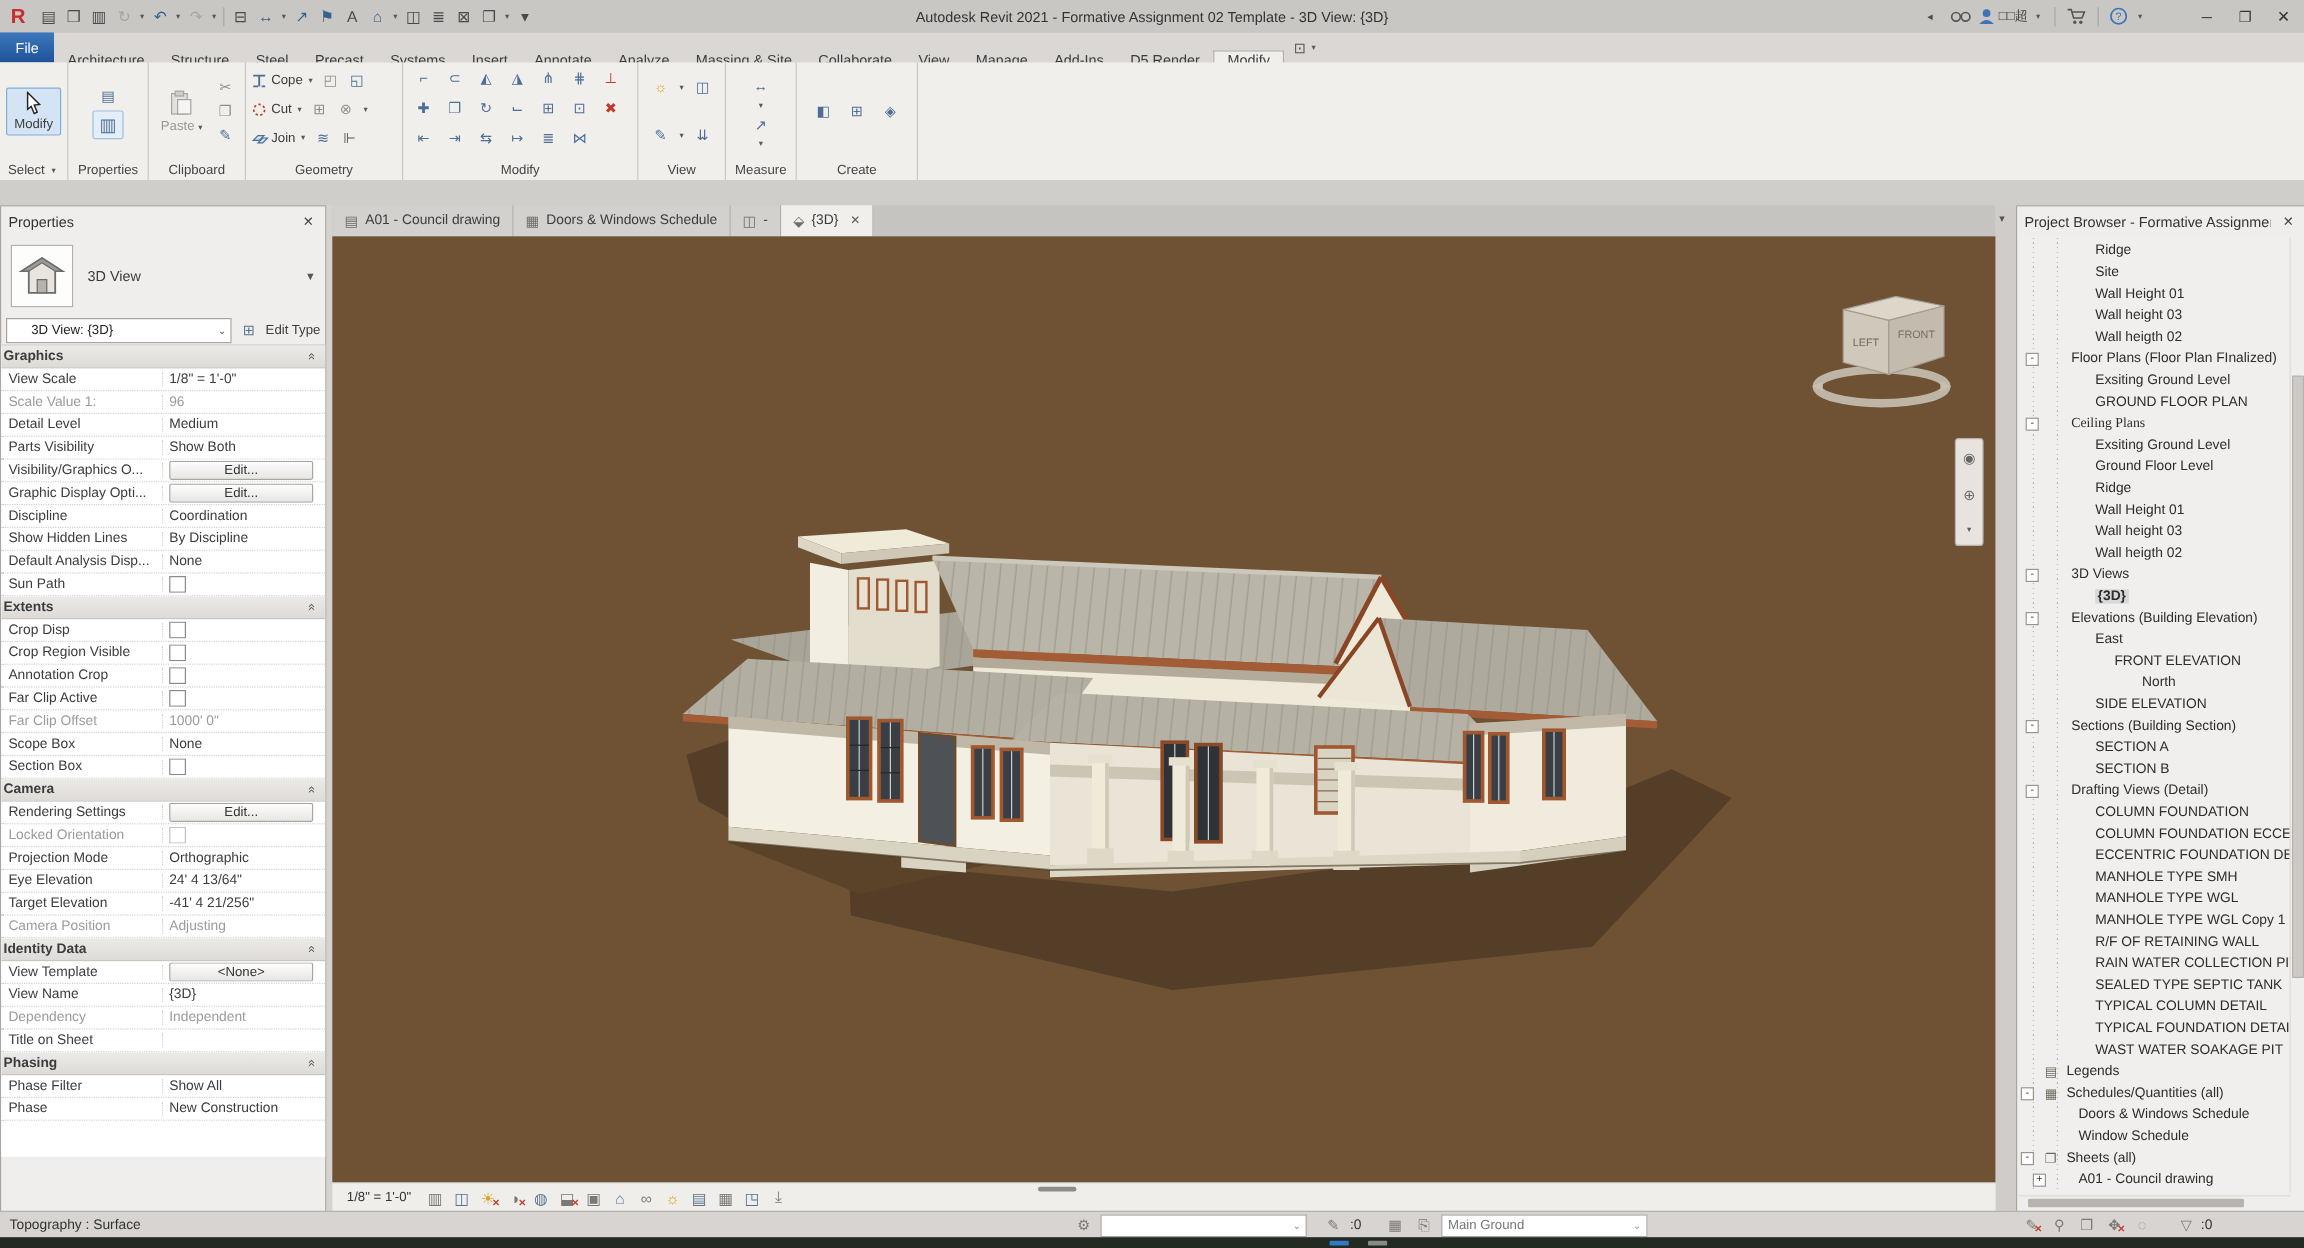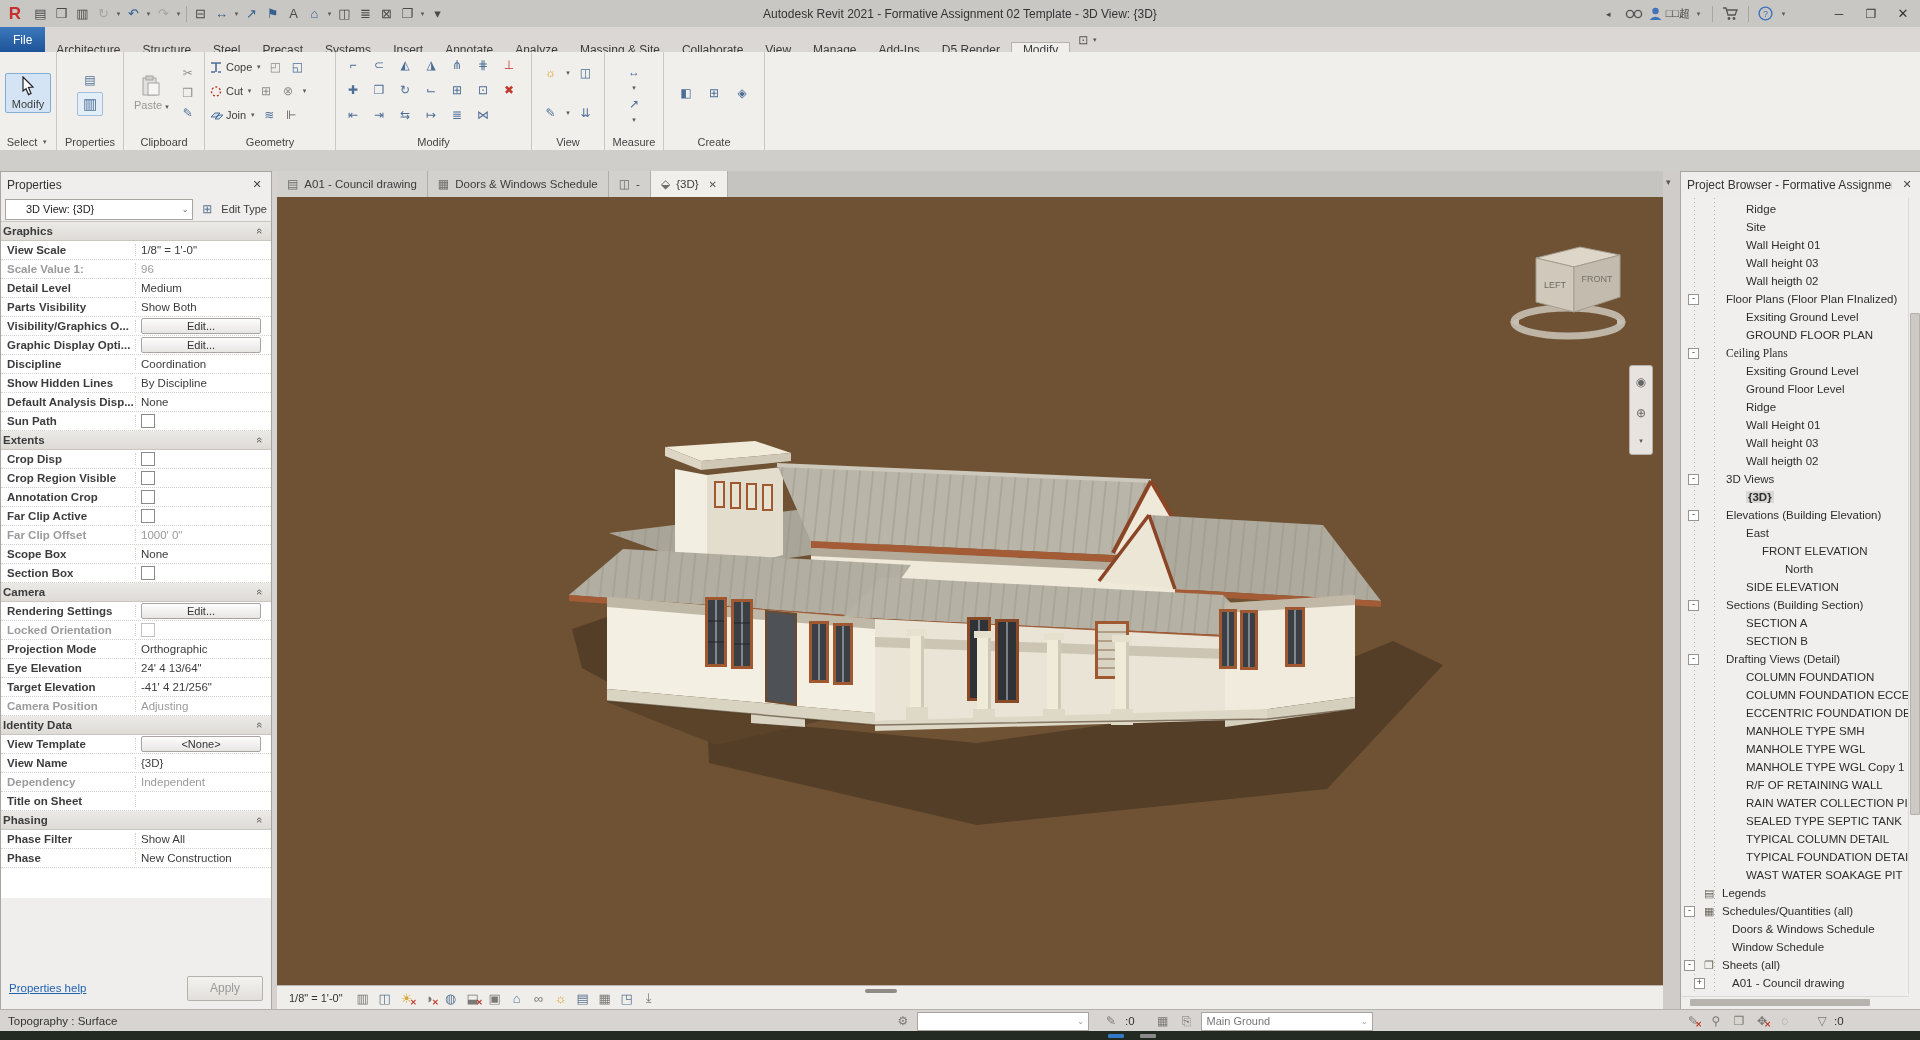--- a/index.html
+++ b/index.html
@@ -50,21 +50,21 @@
   .selector{height:66px;display:flex;align-items:center;padding:0 8px;gap:12px;position:relative;}
   .selbox{width:50px;height:50px;background:#fdfdfc;border:1px solid #b5b2ae;display:flex;align-items:center;justify-content:center;}
   .seldrop{position:absolute;right:8px;font-size:9px;color:#555;}
   .typerow{height:24px;display:flex;align-items:center;padding:0 4px;gap:4px;}
   .combo{background:#fff;border:1px solid #a8a5a1;height:19px;display:flex;align-items:center;
          padding:0 5px;font-size:11px;color:#222;position:relative;}
   .combo .cc{position:absolute;right:4px;font-size:8px;color:#666;}
   .edittype{display:flex;align-items:center;gap:3px;font-size:11px;color:#3c3c3c;}
   .pgrid{background:#fff;overflow:hidden;border-top:1px solid #c9c6c2;}
   .prow{height:18px;display:flex;border-bottom:1px dotted #d4d1cd;font-size:11.5px;align-items:center;}
-  .prow .pl{width:128px;padding-left:6px;border-right:1px dotted #d4d1cd;overflow:hidden;white-space:nowrap;font-weight:bold;}
+  .prow .pl{width:128px;padding-left:6px;border-right:1px dotted #d4d1cd;overflow:hidden;white-space:nowrap;}
   .prow .pv{flex:1;padding-left:5px;display:flex;align-items:center;overflow:hidden;white-space:nowrap;}
   .prow.dis{color:#9b9b9b;}
   .psec{height:18px;background:linear-gradient(#eceae7,#dedbd7);display:flex;align-items:center;
         padding-left:2px;font-weight:bold;font-size:11.5px;color:#3c3c3c;border-bottom:1px solid #c9c6c2;}
   .psec .chev{margin-left:auto;margin-right:8px;transform:rotate(90deg);font-size:11px;color:#555;font-weight:normal;}
   .pbtn{width:118px;height:14px;background:linear-gradient(#fdfdfd,#e8e6e3);border:1px solid #a8a5a1;
         border-radius:2px;font-size:11px;display:flex;align-items:center;justify-content:center;color:#333;}
   .chk{width:12px;height:12px;border:1px solid #8a8a8a;background:#fff;}
   .chk.dis{border-color:#c2c2c2;}
   .propsfoot{position:absolute;left:0;right:0;bottom:0;height:44px;background:#f0eeec;display:flex;align-items:center;padding:0 8px;}
@@ -356,20 +356,31 @@
     <div style="flex:1"></div>
   </div>
 
   <div style="position:absolute;left:0;top:150px;width:1920px;height:21px;background:#d0cecb;"></div>
 
   <div class="panelbox" style="left:0;top:171px;width:270px;height:838px;">
     <div class="phead">
       <span>Properties</span>
       <span class="x">✕</span>
     </div>
+    <div class="selector">
+      <div class="selbox">
+        <svg width="40" height="36">
+          <polygon points="20,3 37,14 31,14 31,32 9,32 9,14 3,14" fill="#e8e5e0" stroke="#6b6b6b" stroke-width="1.5"></polygon>
+          <polygon points="20,3 37,14 31,14 20,7 9,14 3,14" fill="#9d9a95" stroke="#6b6b6b"></polygon>
+          <rect x="16" y="21" width="8" height="11" fill="#b5b2ad" stroke="#6b6b6b"></rect>
+        </svg>
+      </div>
+      <span style="font-size:12px;">3D View</span>
+      <span class="seldrop">▼</span>
+    </div>
     <div class="typerow">
       <div class="combo" style="flex:1;padding-left:20px;">
         <span>3D View: {3D}</span>
           <span class="cc">⌄</span>
       </div>
       <span class="ric sm" style="color:#57738f;">⊞</span>
       <span class="edittype">Edit Type</span>
     </div>
     <div class="pgrid" id="pgrid" style="height:676px;">
         <div class="psec">
@@ -524,24 +535,20 @@
         </div>
         <div class="prow">
           <div class="pl">Phase Filter</div>
           <div class="pv">Show All</div>
         </div>
         <div class="prow">
           <div class="pl">Phase</div>
           <div class="pv">New Construction</div>
         </div>
       </div>
-    <div class="propsfoot">
-      <a class="plink">Properties help</a>
-      <div class="applybtn">Apply</div>
-    </div>
   </div>
 
   <div class="viewtabs" id="viewtabs">
       <div class="vtab">
         <span class="ti">▤</span>
         <span>A01 - Council drawing</span>
       </div>
       <div class="vtab">
         <span class="ti">▦</span>
         <span>Doors &amp; Windows Schedule</span>

